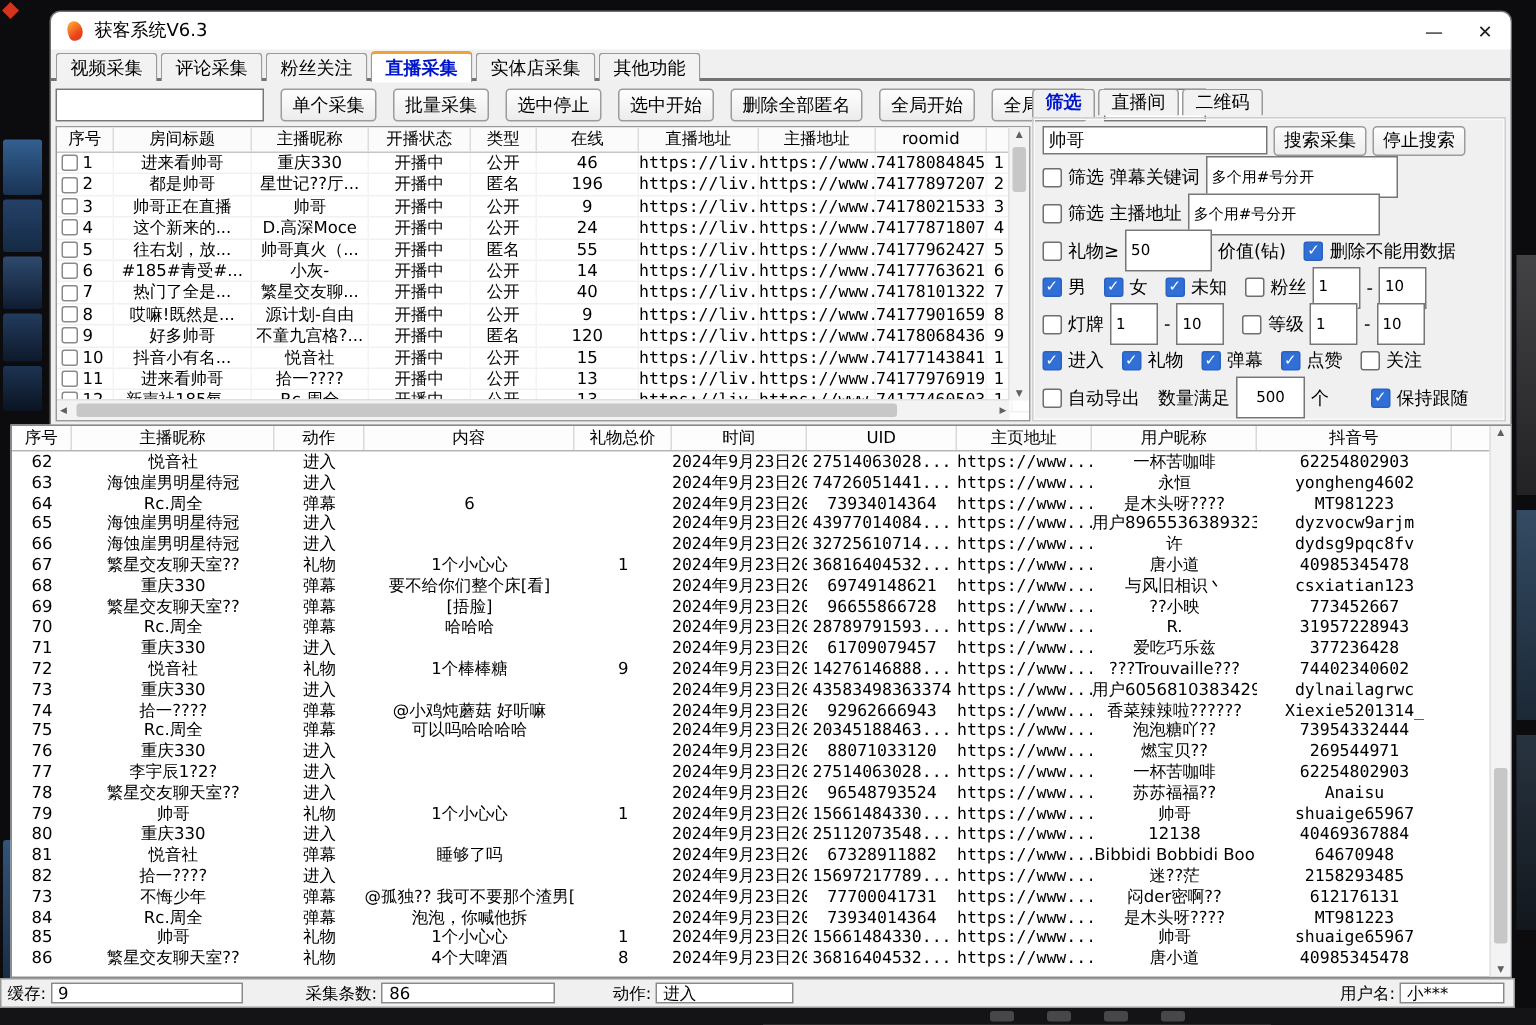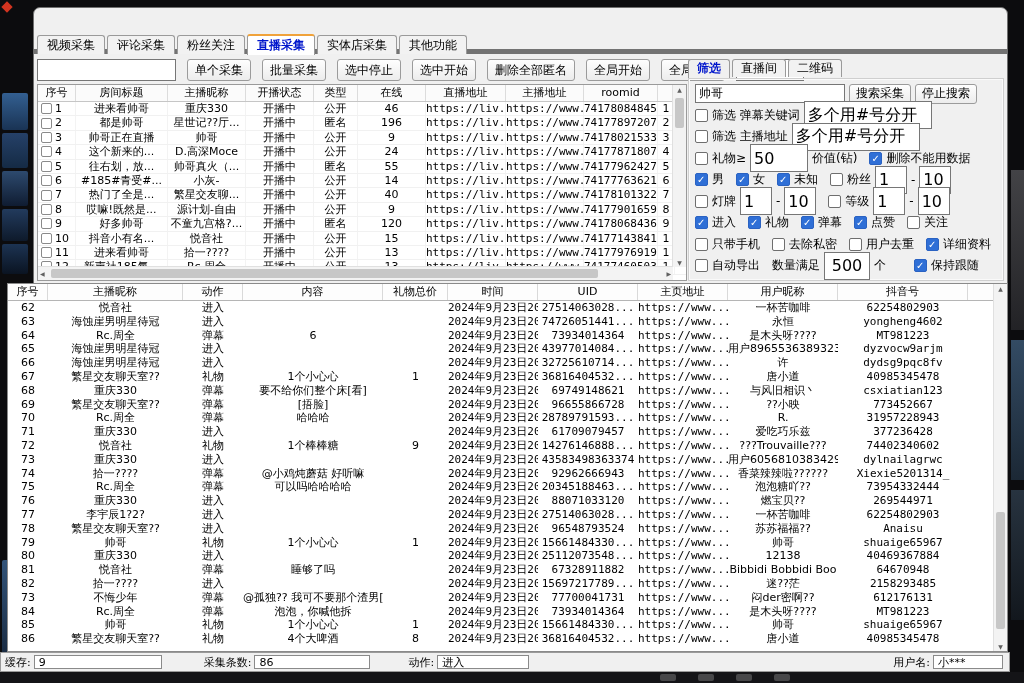--- a/index.html
+++ b/index.html
@@ -13,21 +13,21 @@
 
   
   .app-window{position:absolute;left:33px;top:7px;width:975px;height:277px;background:#f0f0f0;
               border:1px solid #6f6f6f;border-radius:7px 7px 0 0;box-sizing:border-box;}
   .titlebar{position:absolute;top:0;left:0;right:0;height:25px;background:#ffffff;border-radius:7px 7px 0 0;
             display:flex;align-items:center;font-size:12px;}
   .flame{width:10px;height:13px;margin:0 8px 0 11px;background:linear-gradient(160deg,#ff9a2d 15%,#e8401d 70%);
          border-radius:50% 50% 50% 4px;transform:rotate(-18deg);}
   .win-btns{margin-left:auto;display:flex;align-items:center;}
   .win-btn{width:34px;text-align:center;font-size:12px;color:#222;cursor:default;}
-  .main-tabs{position:absolute;top:25px;left:0;right:0;height:21px;padding-left:3px;border-bottom:5px solid #737373;box-sizing:border-box;}
+  .main-tabs{position:absolute;top:25px;left:0;right:0;height:21px;padding-left:3px;border-bottom:2px solid #737373;box-sizing:border-box;}
   .tab{display:inline-block;height:18px;line-height:18px;padding:0 9px;background:#f2f2f2;border:1px solid #9a9a9a;
        border-bottom:none;margin-right:2px;border-radius:3px 3px 0 0;font-size:12px;vertical-align:bottom;}
   .tab.active{background:#fff;color:#0016cc;font-weight:bold;border-top:2px solid #f0a23a;height:19px;position:relative;top:1px;}
 
   .toolbar{position:absolute;top:49px;left:3px;height:24px;display:flex;align-items:flex-end;gap:11px;}
   .collect-input{width:131px;height:20px;border:1px solid #767676;background:#fff;font-size:12px;padding:0 3px;}
   .tbtns{display:flex;gap:11px;}
   .tbtn{height:22px;padding:0 7px;font-size:12px;font-family:inherit;background:linear-gradient(#fefefe,#ececec);
         border:1px solid #9b9b9b;border-radius:3px;}
   .iface{height:20px;min-width:56px;background:#fff;border:1px solid #767676;display:flex;align-items:center;
@@ -53,21 +53,21 @@
   .sarrow.h{width:auto;line-height:13px;}
 
   
   .filter-tabs{position:absolute;left:654px;top:49px;height:20px;}
   .ftab{display:inline-block;height:17px;line-height:17px;padding:0 8px;background:#f2f2f2;border:1px solid #9a9a9a;
         border-bottom:none;margin-right:2px;border-radius:3px 3px 0 0;font-size:12px;}
   .ftab.active{background:#f0f0f0;color:#0016cc;font-weight:bold;height:19px;}
   .filter-box{position:absolute;left:654px;top:70px;width:316px;height:203px;border:1px solid #cfcfcf;
               box-shadow:inset 0 0 0 1px #fafafa;box-sizing:border-box;padding:4px 6px;display:flex;flex-direction:column;justify-content:space-between;}
   .frow{display:flex;align-items:center;gap:4px;font-size:12px;height:21px;}
-  .fin{border:1px solid #767676;background:#fff;font-size:16px;font-family:inherit;padding:0 3px;height:28px;box-sizing:border-box;}
+  .fin{border:1px solid #767676;background:#fff;font-size:10px;font-family:inherit;padding:0 3px;height:28px;box-sizing:border-box;}
   .kwin{width:128px;}
   .numin{width:32px;}
   .qtyin{width:46px;text-align:center;}
   .searchin{width:150px;height:19px;font-size:12px;}
   .fbtn{height:20px;padding:0 6px;font-size:12px;font-family:inherit;background:linear-gradient(#fefefe,#ececec);
         border:1px solid #9b9b9b;border-radius:3px;}
   .cb{width:13px;height:13px;border:1px solid #6e6e6e;border-radius:2px;background:#fff;flex:none;position:relative;box-sizing:border-box;}
   .cb.checked{background:#2f6fd6;border-color:#2a62c2;}
   .cb.checked::after{content:"✓";position:absolute;left:1px;top:-1px;color:#fff;font-size:10px;line-height:13px;}
   .flabel{white-space:nowrap;}
@@ -106,20 +106,28 @@
   <div class="deco thumb" style="top:171px;height:35px;background:linear-gradient(#33557f,#101f38);"></div>
   <div class="deco thumb" style="top:209px;height:32px;background:linear-gradient(#26436b,#0e1c30);"></div>
   <div class="deco thumb" style="top:244px;height:30px;background:linear-gradient(#1f3a5e,#0a1525);"></div>
   <div class="deco thumb" style="top:560px;height:100px;background:linear-gradient(#39608c,#1a2e48);"></div>
   <div class="deco rthumb" style="top:170px;height:160px;background:linear-gradient(#5a5a5e,#2c2c30);"></div>
   <div class="deco rthumb" style="top:340px;height:140px;background:linear-gradient(#446688,#223446);"></div>
   <div class="deco rthumb" style="top:490px;height:130px;background:linear-gradient(#334455,#151c24);"></div>
 
   <div class="app-window">
 
+    <div class="titlebar">
+      <span class="flame"></span>
+      <span>获客系统V6.3</span>
+      <span class="win-btns">
+        <span class="win-btn">—</span>
+        <span class="win-btn">✕</span>
+      </span>
+    </div>
 
     <div class="main-tabs"><div class="tab">视频采集</div><div class="tab">评论采集</div><div class="tab">粉丝关注</div><div class="tab active">直播采集</div><div class="tab">实体店采集</div><div class="tab">其他功能</div></div>
 
     <div class="toolbar">
       <input class="collect-input" value="" style="">
       <div class="tbtns">
           <button class="tbtn">单个采集</button>
           <button class="tbtn">批量采集</button>
           <button class="tbtn">选中停止</button>
           <button class="tbtn">选中开始</button>
@@ -404,30 +412,20 @@
         <span class="cb gap8 checked"></span>
         <span class="flabel">礼物</span>
         <span class="cb gap8 checked"></span>
         <span class="flabel">弹幕</span>
         <span class="cb gap8 checked"></span>
         <span class="flabel">点赞</span>
         <span class="cb gap8"></span>
         <span class="flabel">关注</span>
       </div>
 
-      <div class="frow">
-        <span class="cb"></span>
-        <span class="flabel">只带手机</span>
-        <span class="cb gap8"></span>
-        <span class="flabel">去除私密</span>
-        <span class="cb gap8"></span>
-        <span class="flabel">用户去重</span>
-        <span class="cb gap8 checked"></span>
-        <span class="flabel">详细资料</span>
-      </div>
 
       <div class="frow">
         <span class="cb"></span>
         <span class="flabel">自动导出</span>
         <span class="flabel gap8">数量满足</span>
         <input class="fin qtyin" value="500" style="">
         <span class="flabel">个</span>
         <span class="cb checked" style="margin-left:24px;"></span>
         <span class="flabel">保持跟随</span>
       </div>

